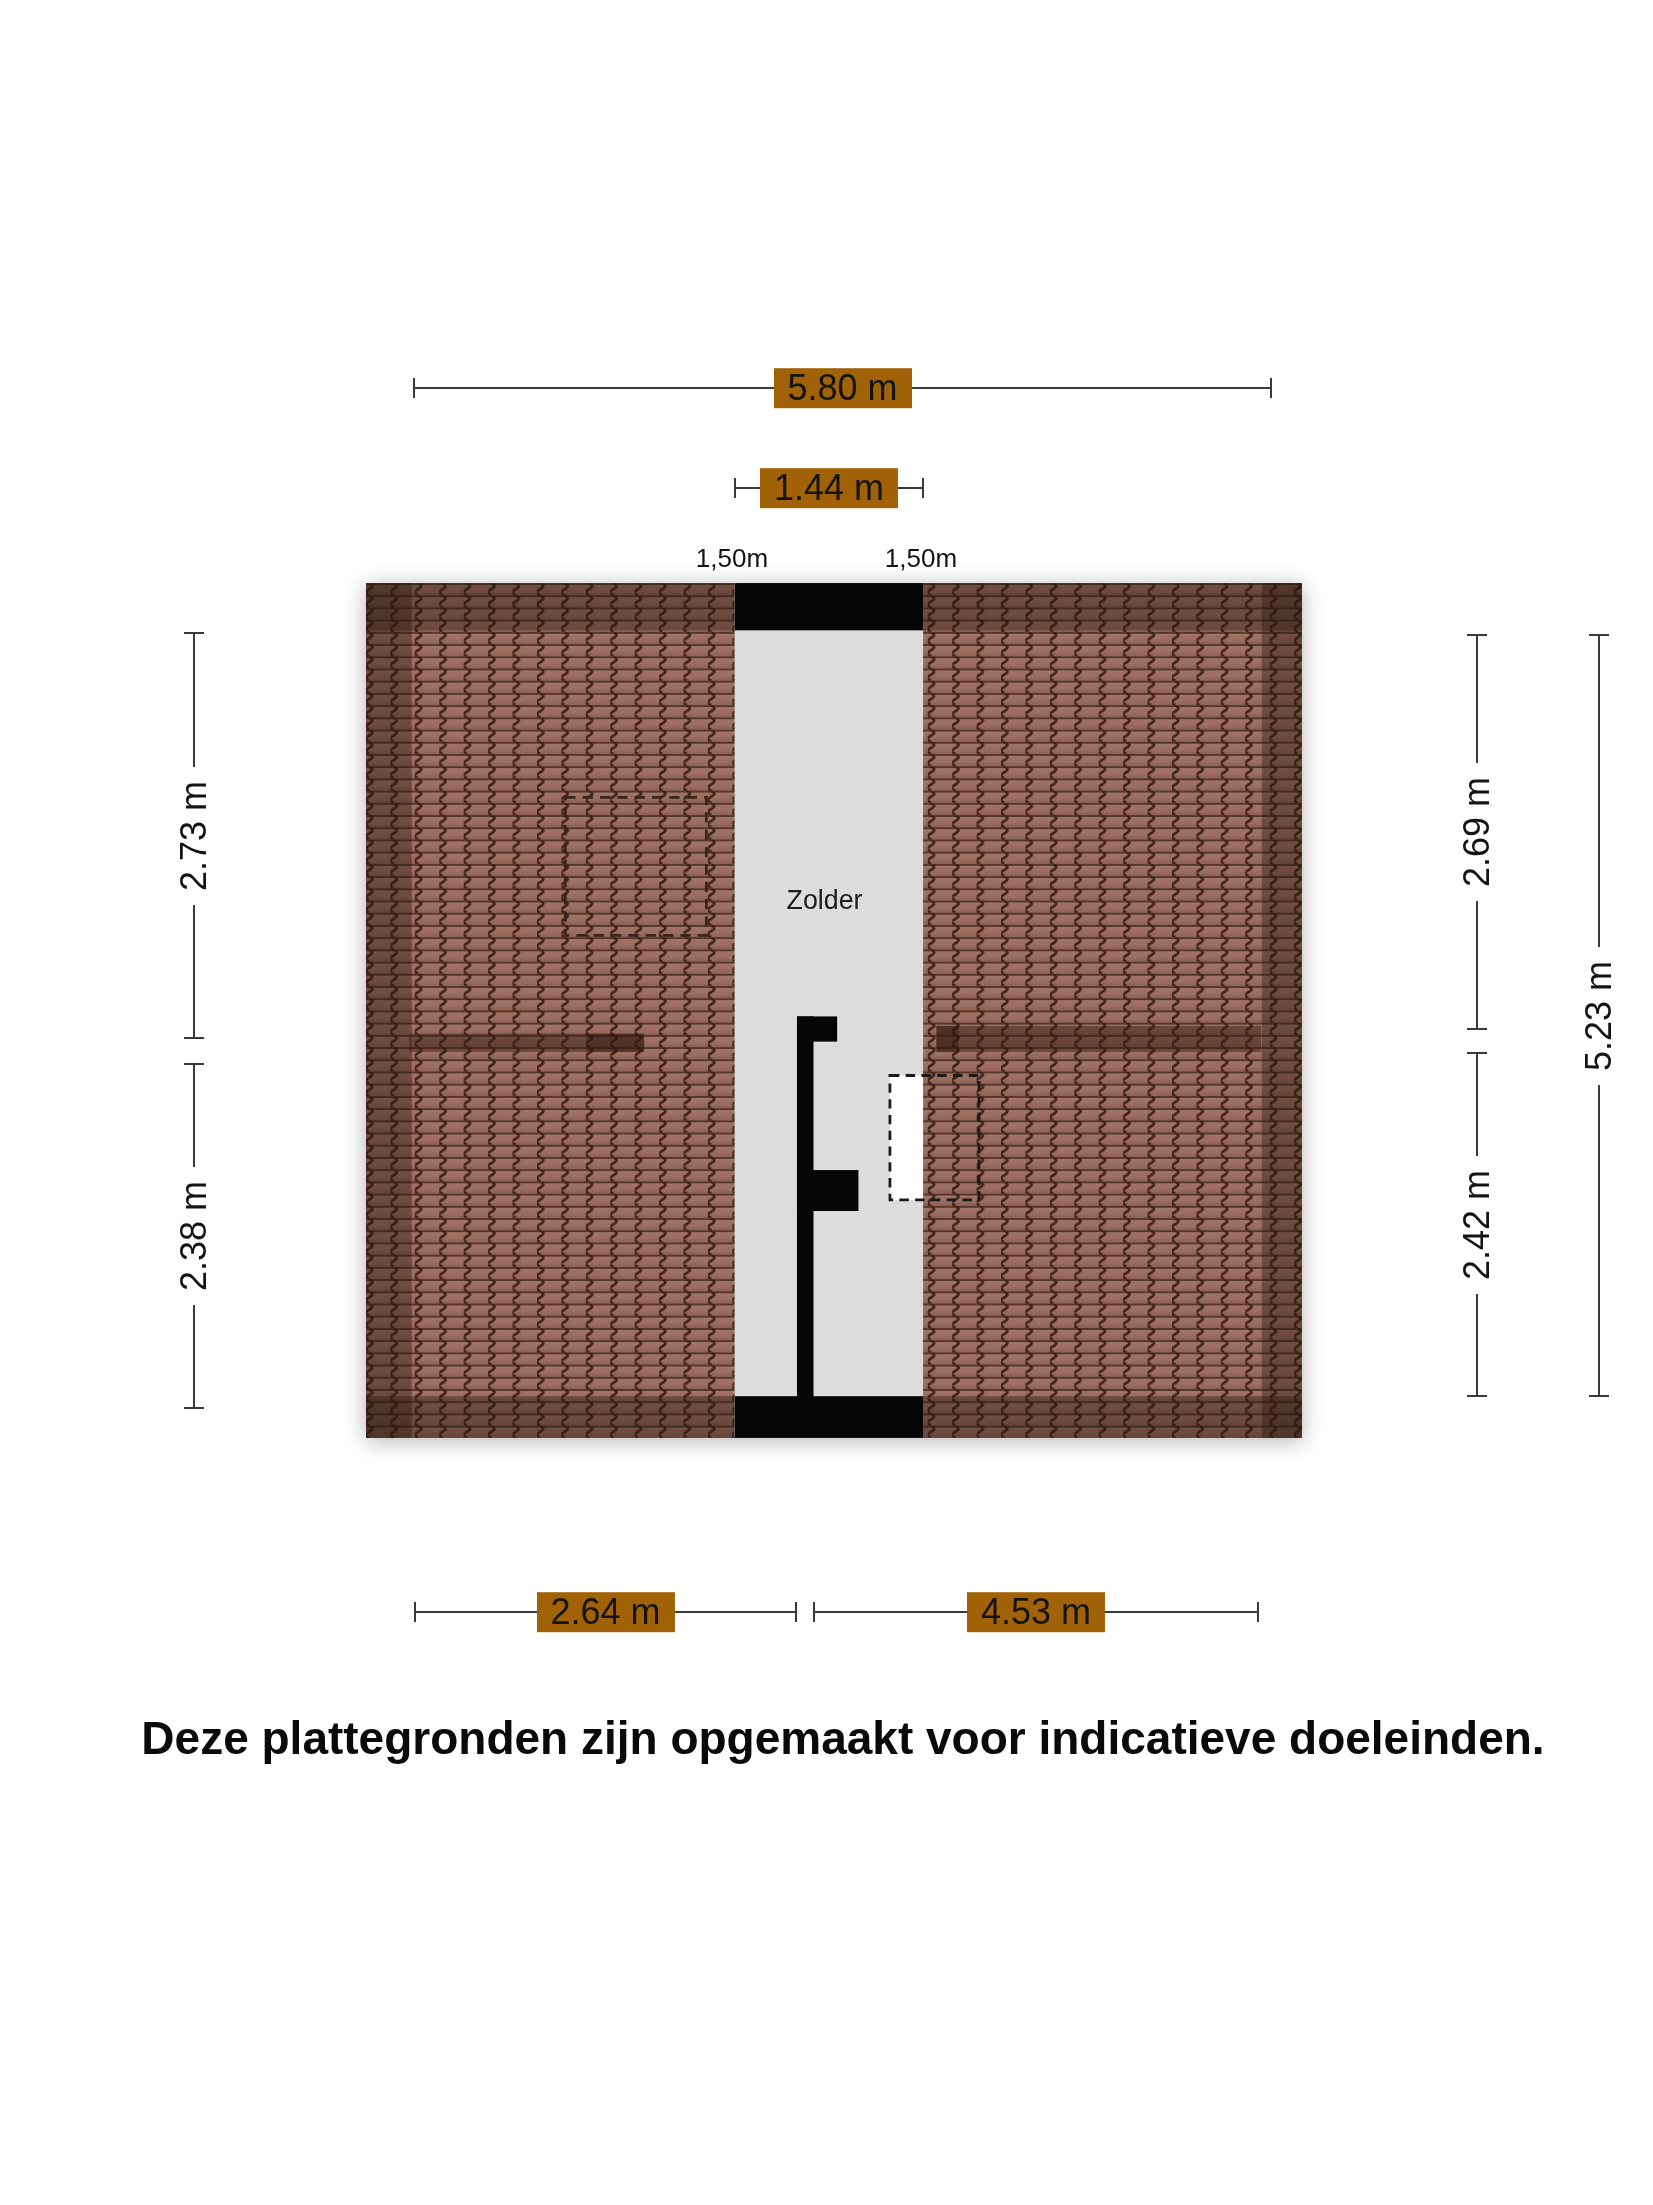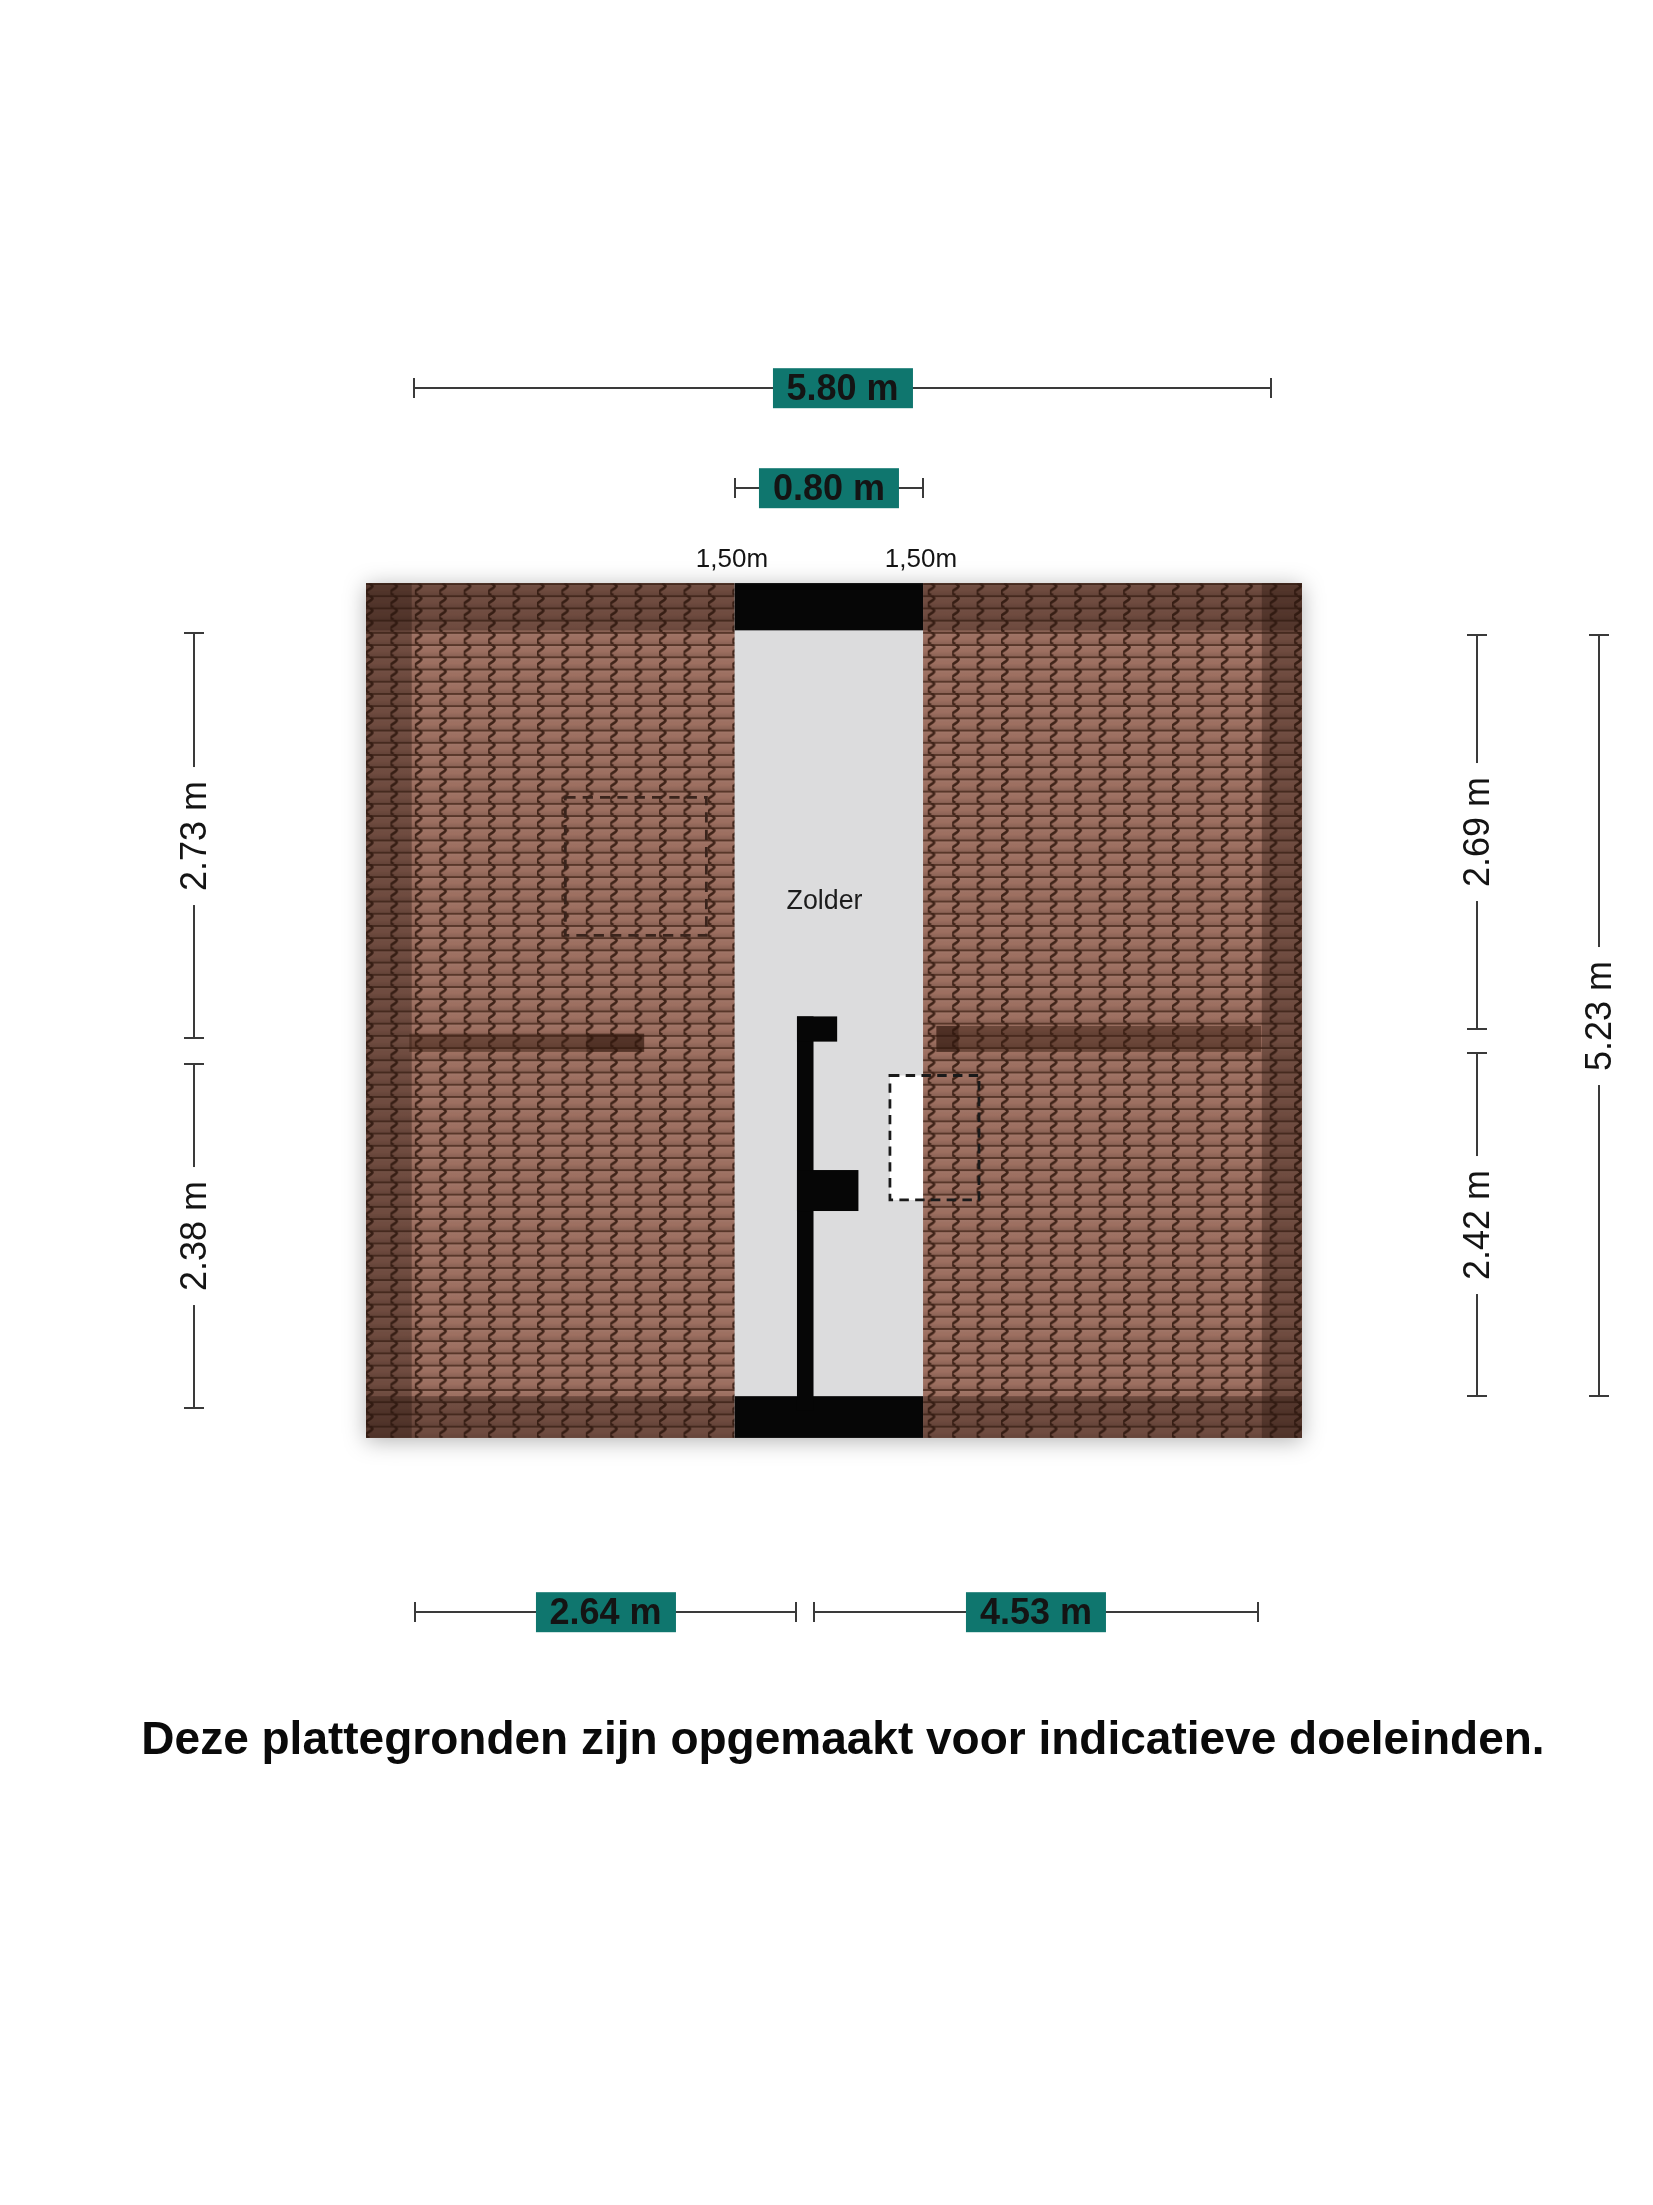--- a/index.html
+++ b/index.html
@@ -10,21 +10,21 @@
   
   .plan-svg{position:absolute;left:366px;top:583px;filter:drop-shadow(0 3.2px 11px rgba(0,0,0,0.30));}
   
   .hdim{position:absolute;height:0;}
   .hdim .hline{position:absolute;left:0;right:0;top:-0.8px;border-top:2.4px solid #3a3a3a;}
   .hdim .tick{position:absolute;width:2.4px;height:20.5px;top:-10.2px;background:#3a3a3a;}
   .hdim .tick.tl{left:0;}
   .hdim .tick.tr{right:0;}
   .hdim .hlabel{
     position:absolute;left:50%;top:0;transform:translate(-50%,-50%);
-    background:#0f766e;padding:0 14px;font-size:36px;color:#141414;white-space:nowrap;line-height:1.1;font-weight:bold;
+    background:#a16207;padding:0 14px;font-size:36px;color:#141414;white-space:nowrap;line-height:1.1;
   }
   .vdim{position:absolute;width:0;}
   .vdim .vline{position:absolute;top:0;bottom:0;left:-0.8px;border-left:2.4px solid #3a3a3a;}
   .vdim .vtick{position:absolute;height:2.4px;width:20.5px;left:-10.2px;background:#3a3a3a;}
   .vdim .vtick.t{top:0;}
   .vdim .vtick.b{bottom:0;}
   .vdim .vlabel{
     position:absolute;top:50%;left:0;transform:translate(-50%,-50%) rotate(-90deg);
     background:#ffffff;padding:0 14px;font-size:36px;color:#141414;white-space:nowrap;line-height:1.1;
   }
@@ -103,21 +103,21 @@
     <div class="hline"></div>
     <span class="tick tl"></span>
     <span class="tick tr"></span>
     <span class="hlabel">5.80 m</span>
   </div>
 
   <div class="hdim" style="left:734px;top:488px;width:190px">
     <div class="hline"></div>
     <span class="tick tl"></span>
     <span class="tick tr"></span>
-    <span class="hlabel">0.80 m</span>
+    <span class="hlabel">1.44 m</span>
   </div>
 
   <span class="free-label" style="left:732px;top:543px">1,50m</span>
   <span class="free-label" style="left:921px;top:543px">1,50m</span>
 
   <div class="vdim" style="left:194px;top:632px;height:407px">
     <div class="vline"></div>
     <span class="vtick t"></span>
     <span class="vtick b"></span>
     <span class="vlabel">2.73 m</span>

